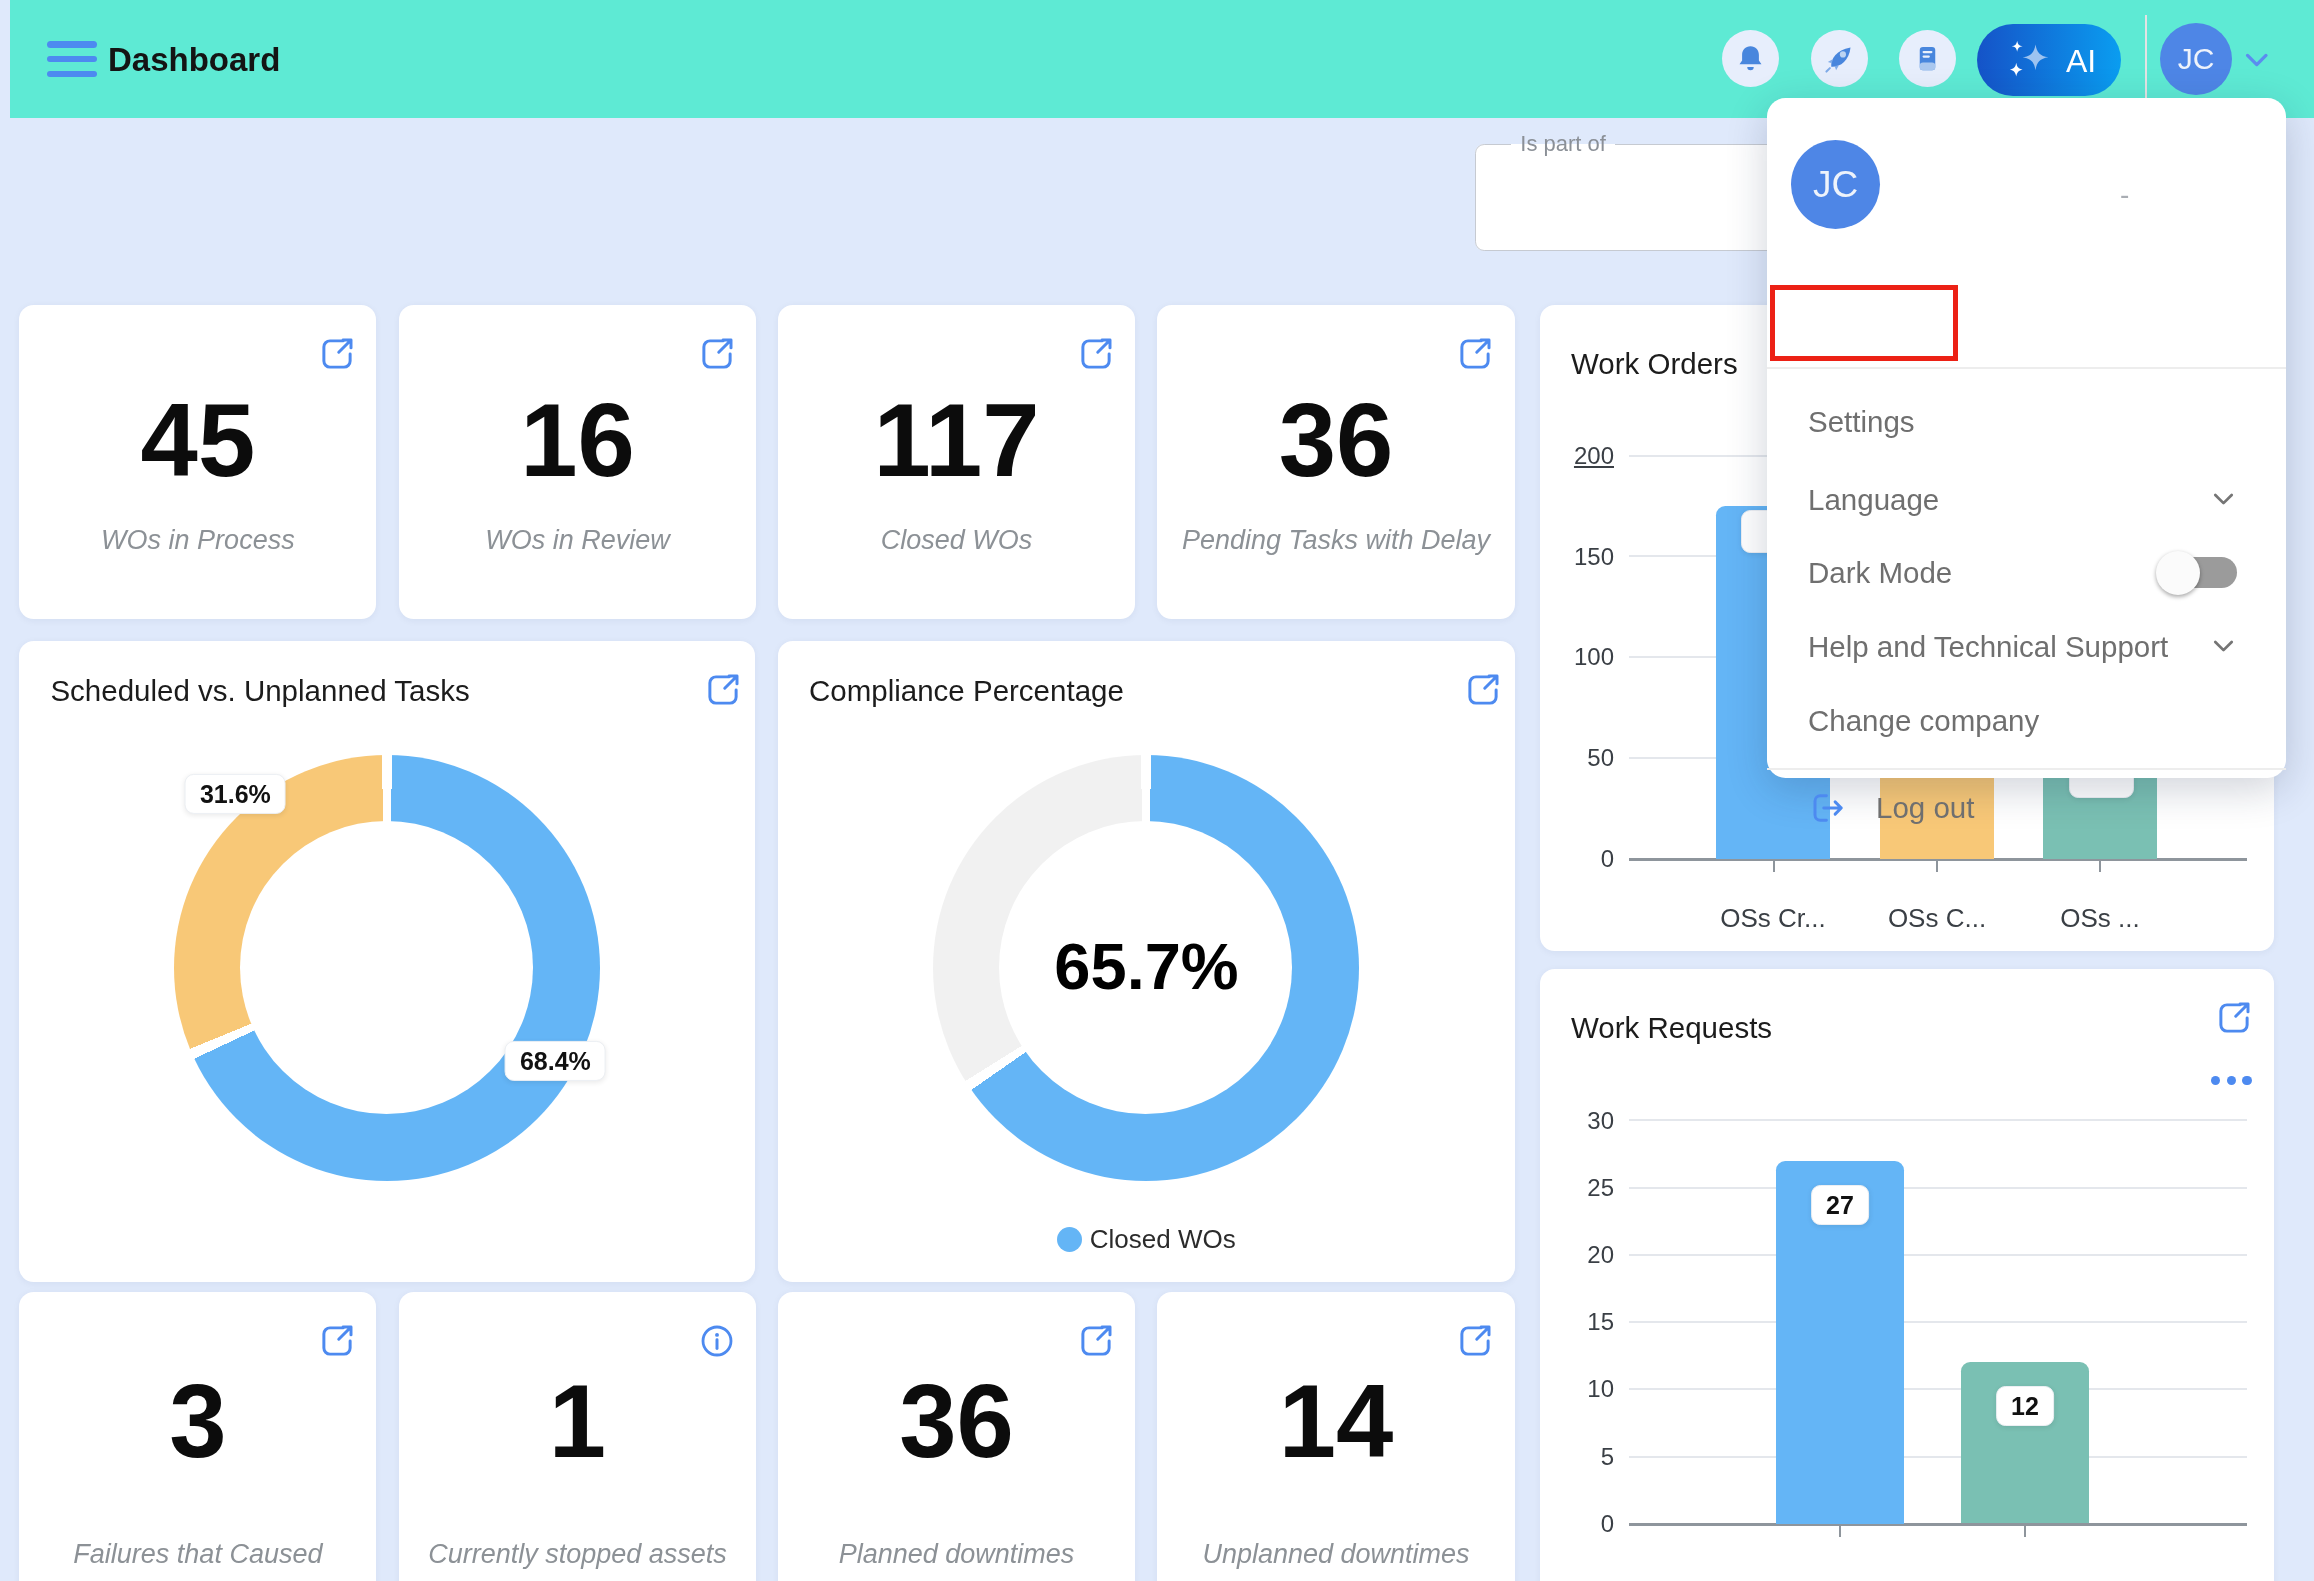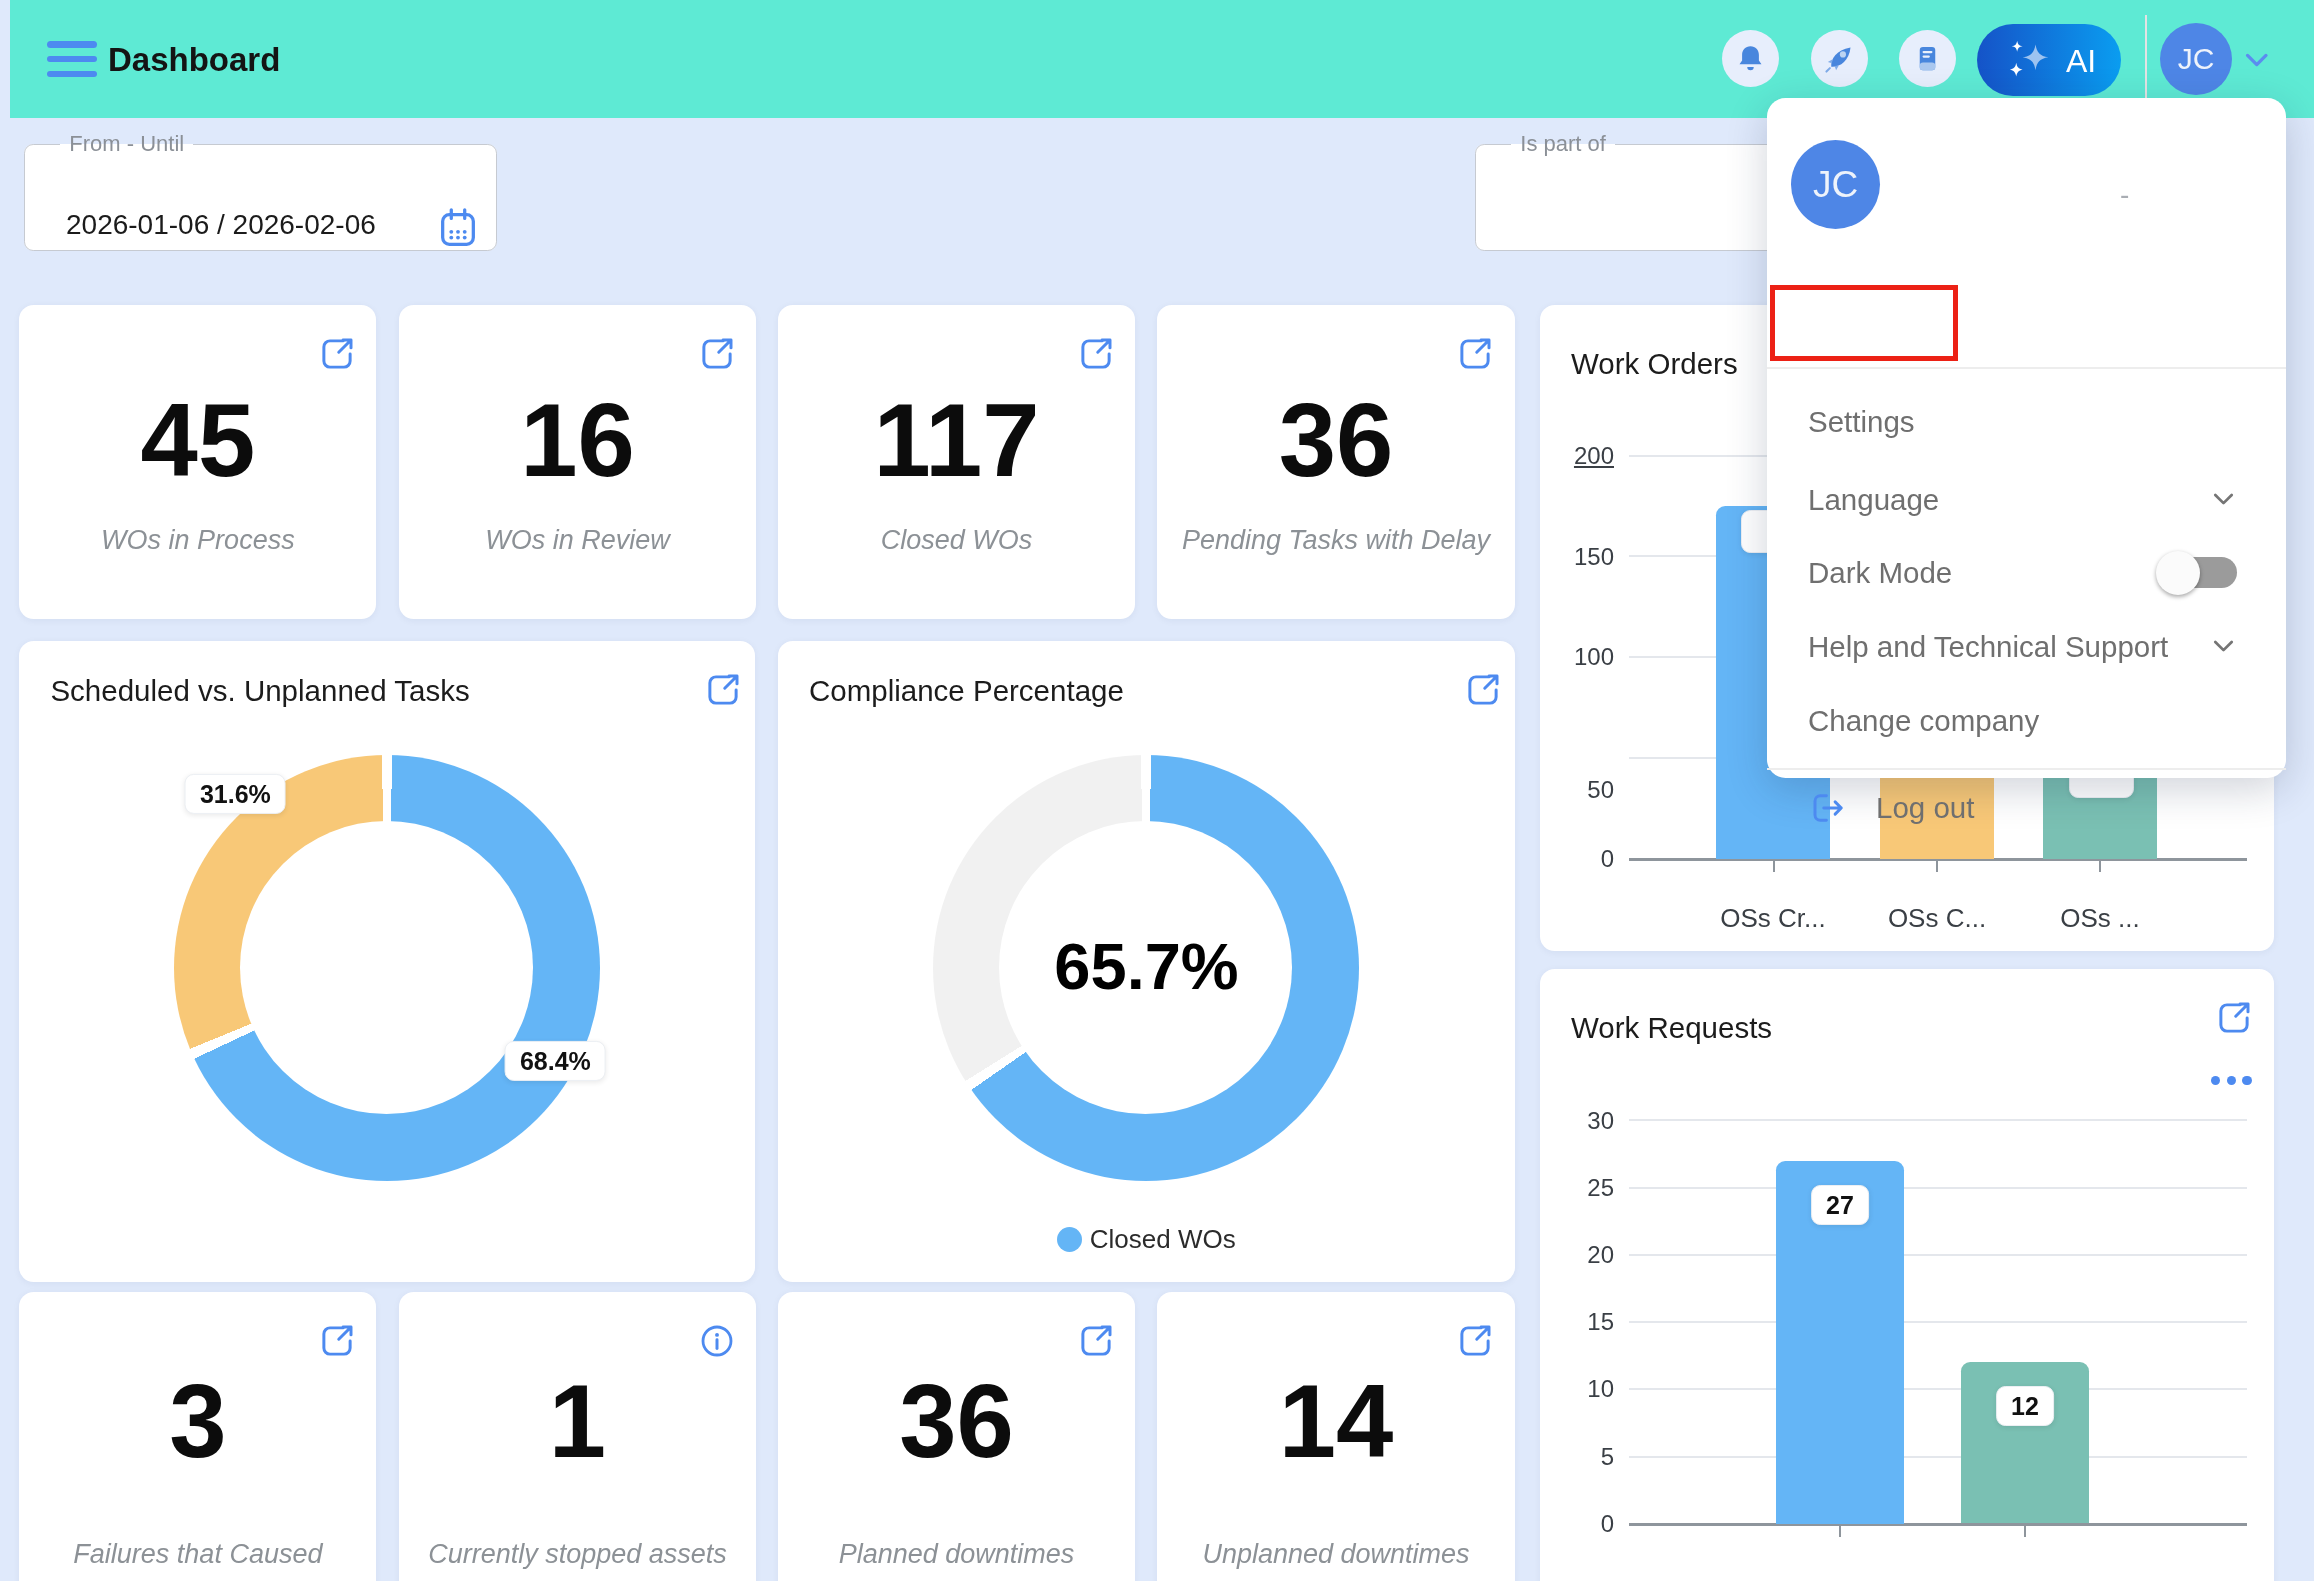--- a/index.html
+++ b/index.html
@@ -113,36 +113,20 @@
 
     <div class="hdr-divider"></div>
     <div class="avatar av-h">
         <span>JC</span>
       </div>
     <svg style="position:absolute;left:2232px;top:48px" width="29.5" height="24" viewBox="0 0 32 26">
       <path d="M6 8 L16 18 L26 8" fill="none" stroke="#5b8def" stroke-width="3.6" stroke-linecap="round" stroke-linejoin="round"></path>
     </svg>
   </div>
 
-  <fieldset class="field" style="left:24px;top:131px;width:473px;height:120px;">
-    <legend><span>From - Until</span></legend>
-    <div class="field-value">2026-01-06 / 2026-02-06</div>
-    <svg style="position:absolute;left:410px;top:48px" width="46" height="46" viewBox="0 0 48 48">
-      <rect x="8" y="10" width="32" height="31" rx="7" fill="none" stroke="#4d8af0" stroke-width="3.4"></rect>
-      <path d="M17 5 v9 M31 5 v9" stroke="#4d8af0" stroke-width="3.4" stroke-linecap="round"></path>
-      <g fill="#4d8af0">
-        <circle cx="17" cy="28" r="2"></circle>
-          <circle cx="24" cy="28" r="2"></circle>
-          <circle cx="31" cy="28" r="2"></circle>
-        <circle cx="17" cy="34" r="2"></circle>
-          <circle cx="24" cy="34" r="2"></circle>
-          <circle cx="31" cy="34" r="2"></circle>
-      </g>
-    </svg>
-  </fieldset>
 
   <fieldset class="field" style="left:1475px;top:131px;width:473px;height:120px;">
     <legend><span>Is part of</span></legend>
   </fieldset>
 
   <div class="card" style="left:19.4px;top:305px;width:357px;height:314px;">
     <svg class="corner-ic" style="left:297px;top:28px" viewBox="0 0 48 48">
       <path d="M31 9 H16 a7 7 0 0 0 -7 7 v16 a7 7 0 0 0 7 7 h16 a7 7 0 0 0 7 -7 V24" fill="none" stroke="#4d8af0" stroke-width="3.4" stroke-linecap="round"></path>
       <path d="M26 22 L40 8 M31 8 h9 v9" fill="none" stroke="#4d8af0" stroke-width="3.4" stroke-linecap="round" stroke-linejoin="round"></path>
     </svg>
@@ -204,21 +188,21 @@
   <div class="card" style="left:1540px;top:305px;width:734px;height:646px;">
     <div class="card-title" style="top:42px">Work Orders</div>
     <svg class="corner-ic" style="left:673px;top:28px" viewBox="0 0 48 48">
       <path d="M31 9 H16 a7 7 0 0 0 -7 7 v16 a7 7 0 0 0 7 7 h16 a7 7 0 0 0 7 -7 V24" fill="none" stroke="#4d8af0" stroke-width="3.4" stroke-linecap="round"></path>
       <path d="M26 22 L40 8 M31 8 h9 v9" fill="none" stroke="#4d8af0" stroke-width="3.4" stroke-linecap="round" stroke-linejoin="round"></path>
     </svg>
     <div class="barchart">
         <div class="axisline" style="left: 89px; top: 553px; width: 618px;"></div>
         <div class="ytick" style="left: 13px; top: 539px; width: 61px;">0</div>
         <div class="gridline" style="left: 89px; top: 452px; width: 618px;"></div>
-        <div class="ytick" style="left: 13px; top: 438px; width: 61px; margin-top: 32px;">50</div>
+        <div class="ytick" style="left: 13px; top: 438px; width: 61px;">50</div>
         <div class="gridline" style="left: 89px; top: 351px; width: 618px;"></div>
         <div class="ytick" style="left: 13px; top: 337px; width: 61px;">100</div>
         <div class="gridline" style="left: 89px; top: 250px; width: 618px;"></div>
         <div class="ytick" style="left: 13px; top: 237px; width: 61px;">150</div>
         <div class="gridline" style="left: 89px; top: 150px; width: 618px;"></div>
         <div class="ytick" style="left: 13px; top: 136px; width: 61px; text-decoration: underline;">200</div>
         <div class="bar" style="left: 176px; top: 201px; width: 114px; height: 353px; background: rgb(100, 181, 246);"></div>
         <div class="tickstub" style="left: 233px; top: 554px;"></div>
         <div class="catlabel" style="left: 150px; top: 598px; width: 166px;">OSs Cr...</div>
         <div class="bar" style="left: 340px; top: 318px; width: 114px; height: 236px; background: rgb(248, 200, 119);"></div>

